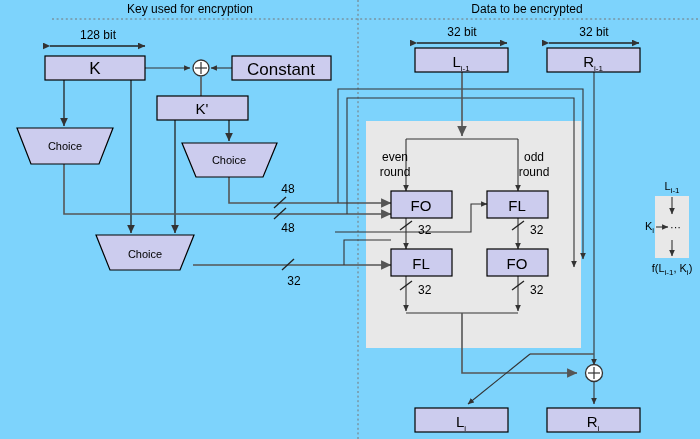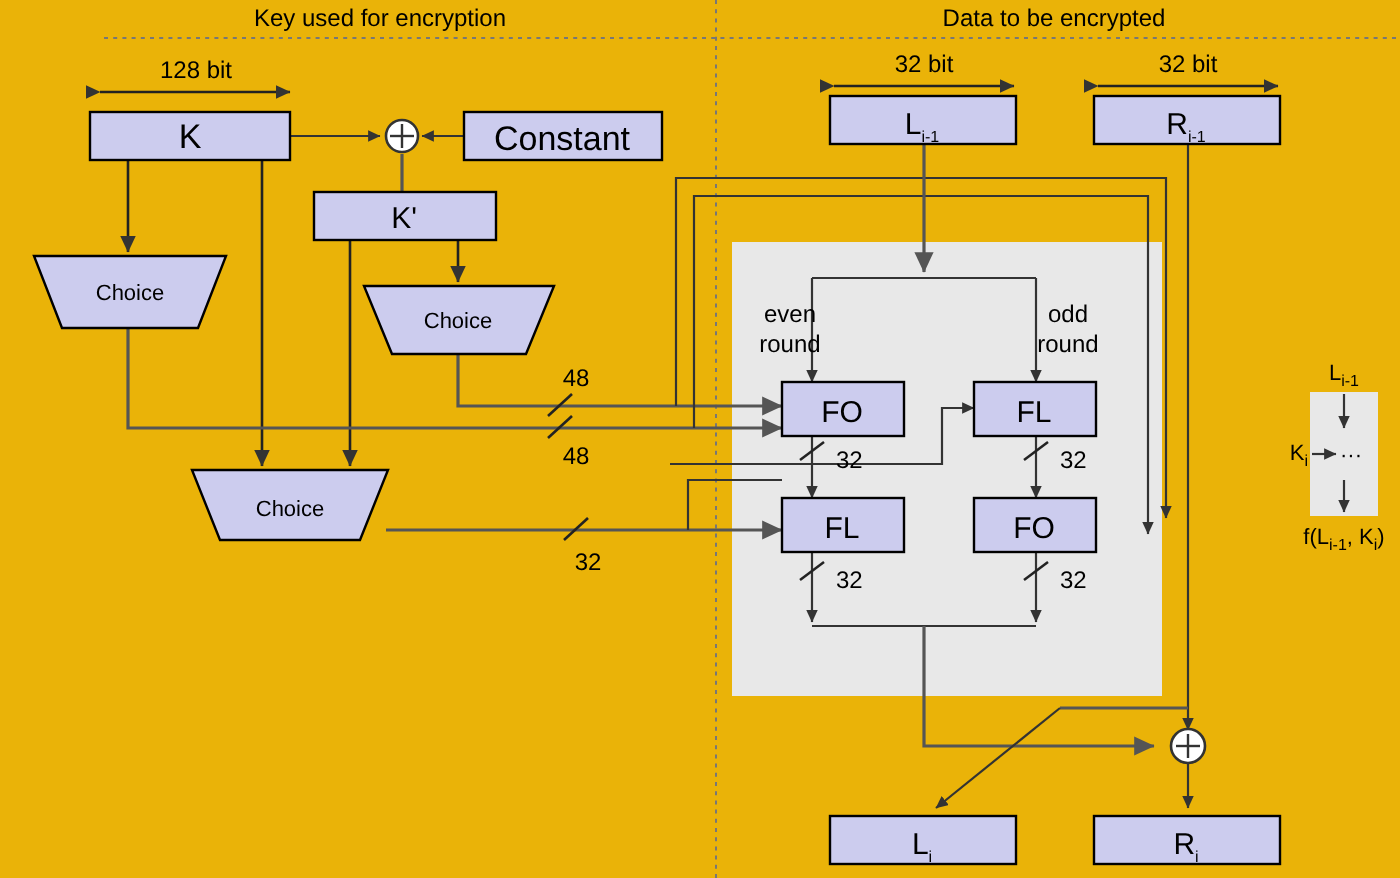--- a/index.html
+++ b/index.html
@@ -1,18 +1,18 @@
 <!DOCTYPE html>
 <html><head>
 <meta charset="utf-8">
 <style>
   html,body{margin:0;padding:0;background:#ffffff;}
   body{width:700px;height:439px;overflow:hidden;
        font-family:"Liberation Sans","DejaVu Sans",sans-serif;}
-  #stage{position:relative;width:700px;height:439px;background:#eab308;}
+  #stage{position:relative;width:700px;height:439px;background:#7dd3fc;}
   svg{display:block;}
   .wire{stroke:#555555;stroke-width:1.6;fill:none;}
   .wire-dark{stroke:#222222;stroke-width:1.3;fill:none;}
   .wire-thin{stroke:#333333;stroke-width:1.1;fill:none;}
   .boxf{fill:#ccccee;stroke:#000000;stroke-width:1.2;}
   .grayzone{fill:#e8e8e8;stroke:none;}
   .divider{stroke:#777777;stroke-width:1;stroke-dasharray:2 2.6;fill:none;}
   .tick{stroke:#222222;stroke-width:1.3;fill:none;}
   .xorc{fill:#ffffff;stroke:#333333;stroke-width:1.3;}
   .xorl{stroke:#333333;stroke-width:1.2;fill:none;}

